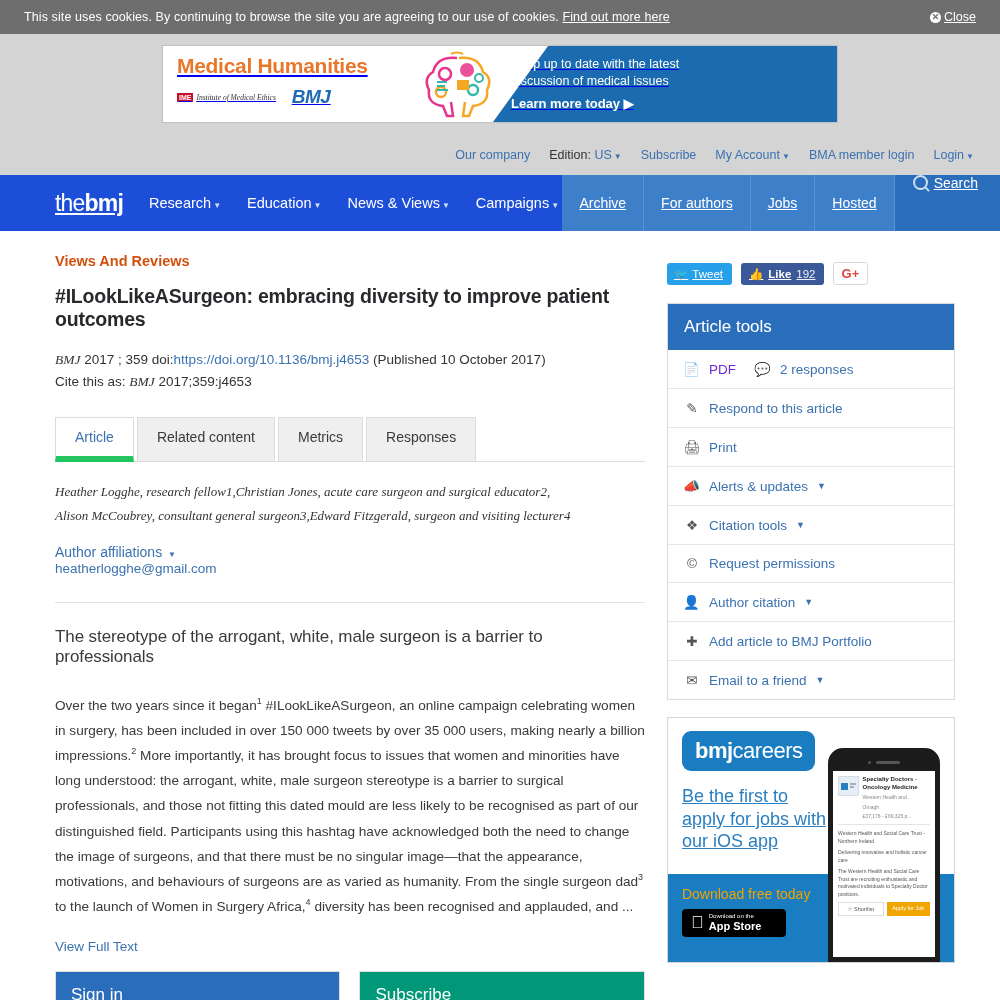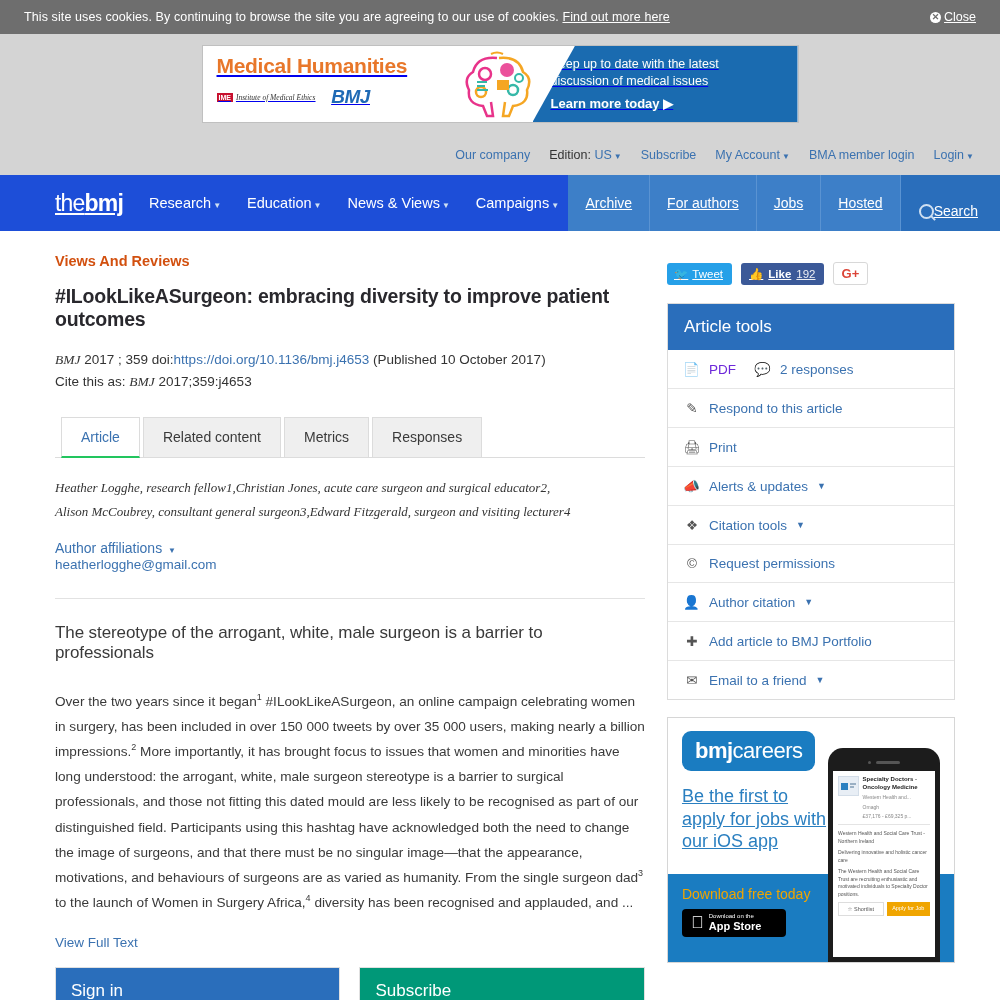--- a/index.html
+++ b/index.html
@@ -20,21 +20,21 @@
   .cookie-link{ color:#fff; text-decoration:underline; }
   .cookie-close{ display:flex; align-items:center; gap:3px; color:#fff; text-decoration:underline; font-size:12.5px;}
   .x-circle{
     width:11px;height:11px;border-radius:50%;background:#fff;color:#6e6e6e;
     font-size:9px;line-height:11px;text-align:center;font-weight:bold;text-decoration:none;
   }
 
   
   .ad-strip{ background:#d4d4d4; height:100px; display:flex; align-items:center; justify-content:center;}
   .ad-banner{
-    width:597px;height:78px;display:flex;border:1px solid #c0c0c0;background:#fff;overflow:hidden;
+    width:676px;height:78px;display:flex;border:1px solid #c0c0c0;background:#fff;overflow:hidden;
   }
   .ad-left{ width:330px; position:relative; background:#fff; padding:8px 0 0 14px;}
   .ad-title{ color:#e8772a; font-size:21px; font-weight:bold; letter-spacing:-.3px; }
   .ad-logos{ display:flex; align-items:center; gap:16px; margin-top:8px;text-decoration:underline;}
   .ime-badge{ display:flex; align-items:center; gap:3px;}
   .ime-red{ background:#c8102e; color:#fff; font-size:7px; font-weight:bold; padding:1px 2px;}
   .ime-txt{ font-family:"Liberation Serif", serif; font-style:italic; font-size:7.5px; color:#333; }
   .bmj-logo{ color:#1f6ab5; font-size:19px; font-weight:bold; font-style:italic; letter-spacing:-.5px;}
   .ad-brain{ position:absolute; right:-6px; top:4px; width:82px; height:70px;}
   .ad-right{
@@ -55,41 +55,41 @@
   .nav-left{ display:flex; align-items:center; padding-left:55px; gap:26px; }
   .logo{ font-size:23px; color:#fff; letter-spacing:-.8px; font-family:"Liberation Sans", sans-serif;}
   .logo b{ font-weight:bold; }
   .logo span.the{ font-weight:normal; }
   .nav-item{ color:#fff; font-size:14.5px; text-decoration:none; white-space:nowrap;}
   .nav-right{ display:flex; margin-left:auto; }
   .nav-seg{
     background:#3d7fc8; color:#fff; display:flex; align-items:center;
     padding:0 17px; font-size:14px; border-right:1px solid #5a93d2; white-space:nowrap;
   }
-  .nav-search{ background:#2a6ebb; display:flex; align-items:flex-end; gap:0; padding:0 22px 12px 18px; color:#fff; font-size:14px;}
+  .nav-search{ background:#2a6ebb; display:flex; align-items:flex-start; gap:6px; padding:0 22px 12px 18px; color:#fff; font-size:14px;}
   .mag{ width:15px;height:15px;border:2px solid #cfe0f2;border-radius:50%;position:relative;display:inline-block;}
   .mag:after{ content:""; position:absolute; width:2px;height:6px;background:#cfe0f2; right:-2px; bottom:-4px; transform:rotate(-45deg);}
 
   
   .page{ display:flex; padding:22px 45px 0 55px; gap:22px; }
   .col-main{ width:594px; }
   .col-side{ width:290px; }
 
   .kicker{ color:#d2500f; font-weight:bold; font-size:14.5px; margin-bottom:16px;}
   h1.title{ font-size:19.5px; font-weight:bold; color:#29282d; margin:0 0 18px 0; letter-spacing:-.2px;}
   .cite-line{ font-size:13.5px; color:#333; line-height:1.62;}
   .cite-line i{ font-family:"Liberation Serif", serif; }
   .cite-line a{ color:#3b72b0; text-decoration:none;}
 
   .tabs{ display:flex; margin-top:24px; border-bottom:1px solid #dcdcdc; }
   .tab{
     padding:11px 19px; font-size:14px; background:#efefef; border:1px solid #dcdcdc;
     border-bottom:none; margin-right:3px; color:#3a3a3a; text-decoration:none;
   }
-  .tab.active{ background:#fff; color:#3b72b0; border-bottom:2px solid #22c55e; margin-bottom:-1px;margin-left:6px;}
+  .tab.active{ background:#fff; color:#3b72b0; border-bottom:6px solid #22c55e; margin-bottom:-1px;}
 
   .authors{ font-family:"Liberation Serif", serif; font-style:italic; font-size:13px; color:#333; line-height:1.85; margin-top:18px;}
   .aff{ color:#3b72b0; font-size:14px; margin-top:16px; }
   .email{ color:#3b72b0; font-size:13.5px; margin-top:20px; }
   .rule{ border:0; border-top:1px solid #e2e2e2; margin:26px 0 0 0;}
 
   h2.standfirst{ font-size:17px; font-weight:normal; color:#3a3a3a; margin:24px 0 26px 0; letter-spacing:-.1px;}
   p.body{ font-size:13.6px; line-height:1.85; color:#3a3a3a; margin:0; text-align:left;}
   p.body sup{ font-size:9px; }
   .vft{ color:#3b72b0; font-size:13.5px; margin-top:20px; display:inline-block;}

